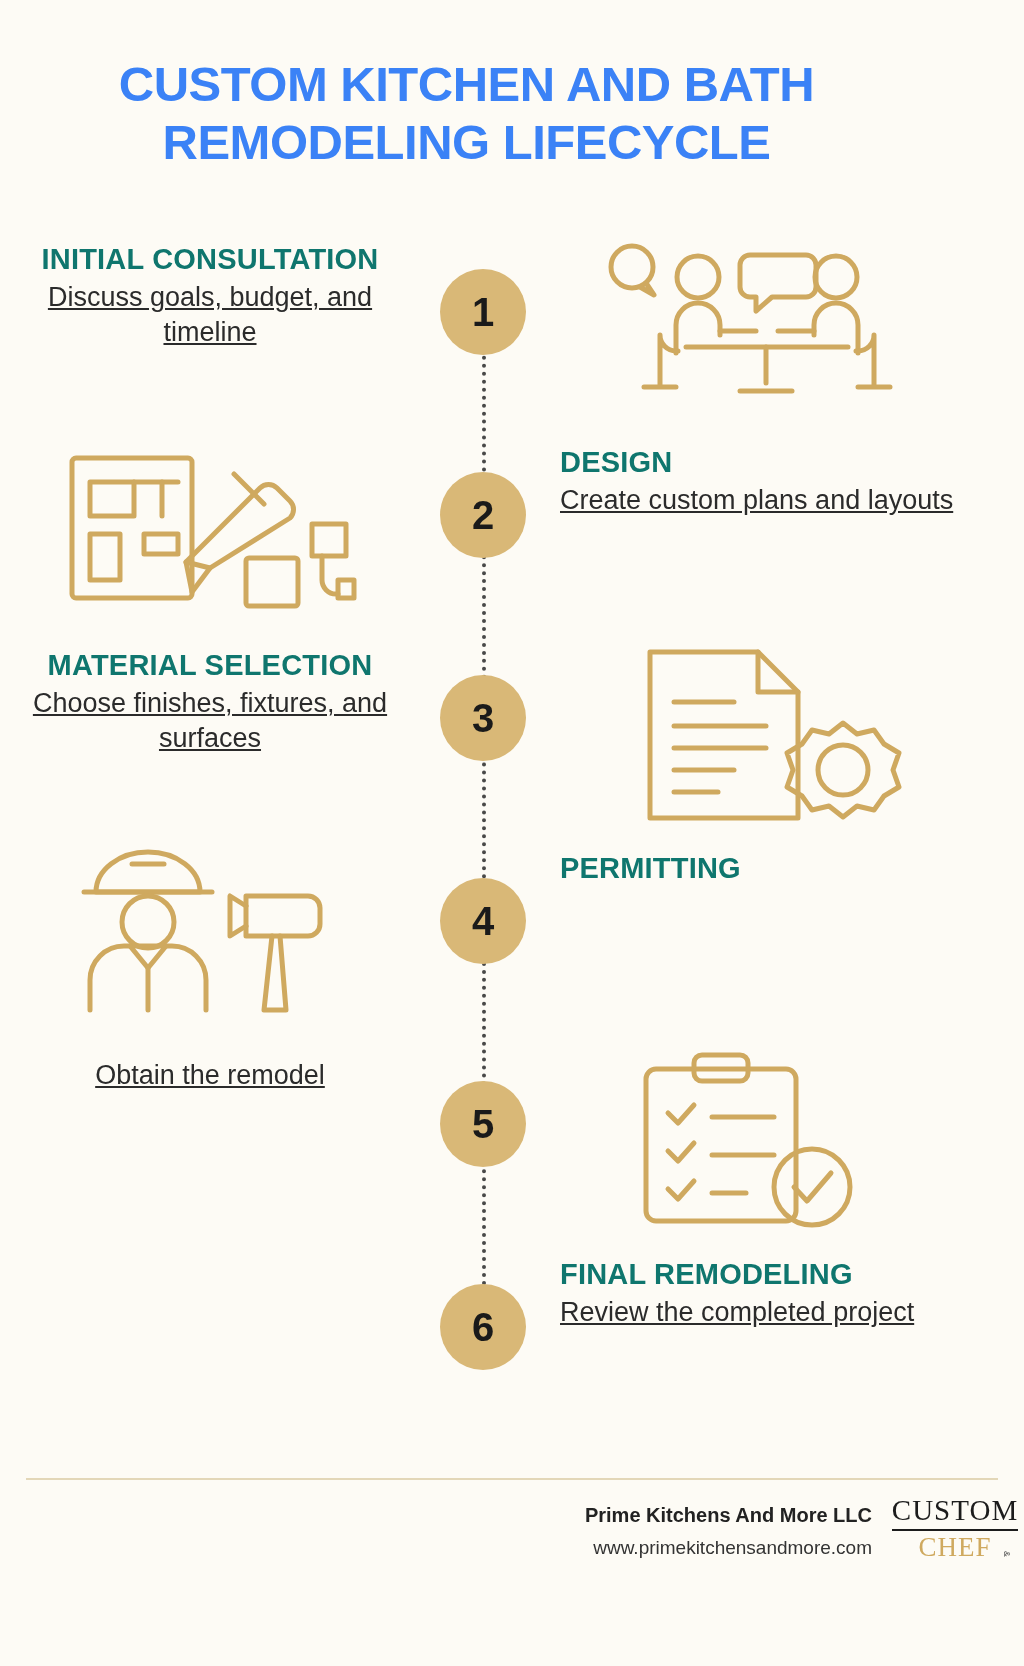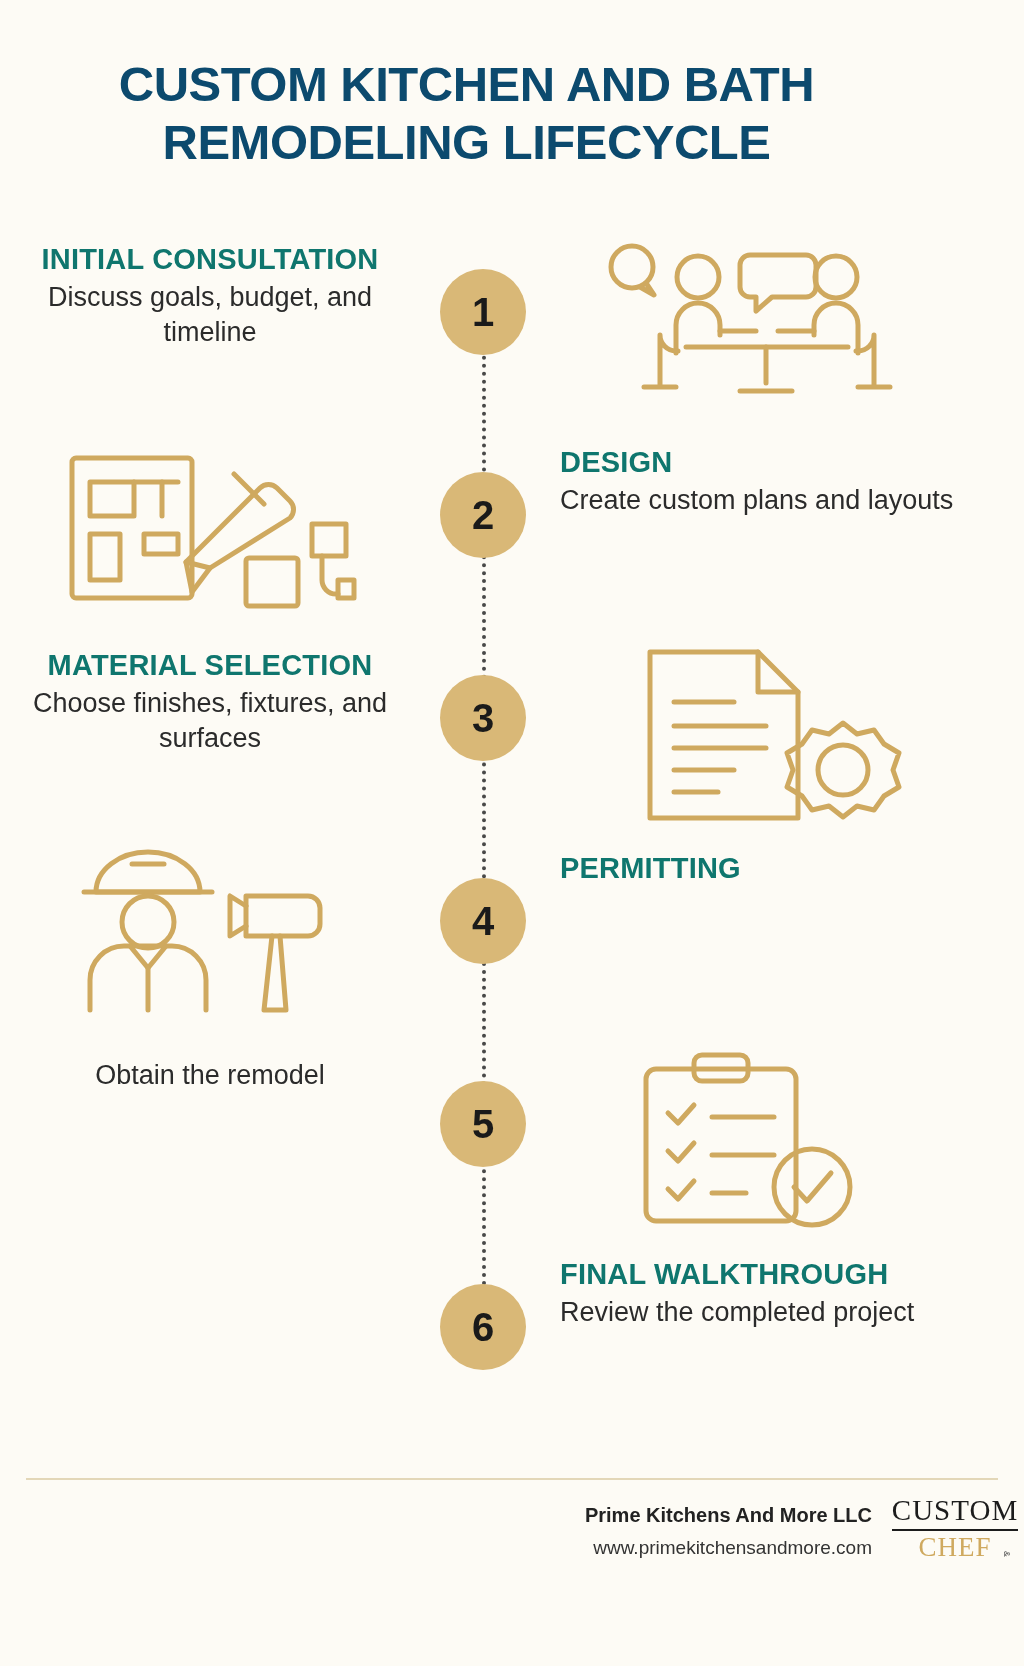--- a/index.html
+++ b/index.html
@@ -27,21 +27,21 @@
   .title {
     position: absolute;
     top: 56px;
     left: 0;
     width: 933px;
     text-align: center;
     font-size: 49px;
     line-height: 1.18;
     font-weight: bold;
     letter-spacing: -0.5px;
-    color: #0c4a6e;
+    color: #3b82f6;
   }
 
   
   .timeline-line {
     position: absolute;
     left: 482px;
     top: 300px;
     width: 0;
     height: 1050px;
     border-left: 4px dotted #2a2a2a;
@@ -94,20 +94,21 @@
     font-weight: bold;
     line-height: 1.18;
     color: #0f766e;
     letter-spacing: 0.2px;
   }
   .step-desc {
     font-size: 27px;
     line-height: 1.28;
     color: #2b2b2b;
     margin-top: 4px;
+    text-decoration: underline;
   }
 
   .icon-block {
     position: absolute;
     width: 340px;
     height: 190px;
     display: flex;
     align-items: center;
     justify-content: center;
   }
@@ -319,21 +320,21 @@
             <circle cx="222" cy="140" r="38"></circle>
             <path d="M204 140 l13 14 l24 -28"></path>
           </g>
         </svg>
       </div>
     </div>
 
     <div class="step">
       <div class="badge">6</div>
       <div class="text-block text-right">
-        <div class="step-title">FINAL WALKTHROUGH</div>
+        <div class="step-title">FINAL REMODELING</div>
         <div class="step-desc">Review the completed  project</div>
       </div>
     </div>
 
   </div>
 
   <div class="footer-rule"></div>
 
   <div class="footer">
     <div class="footer-text">

